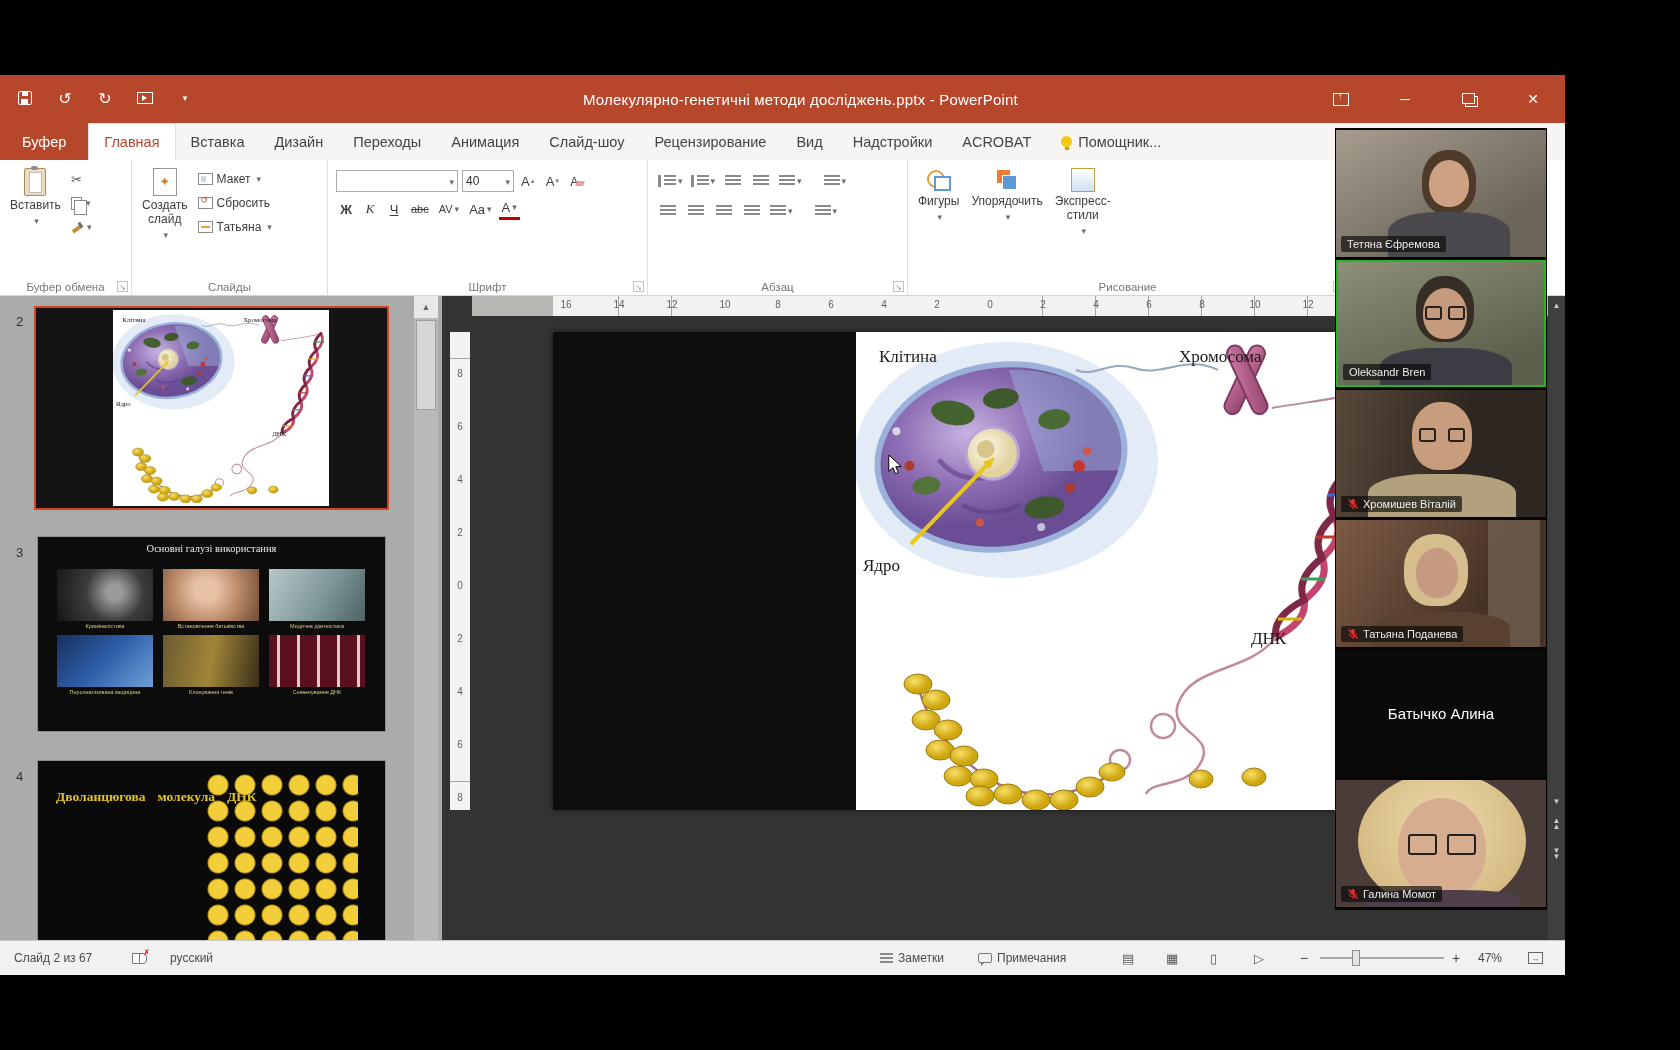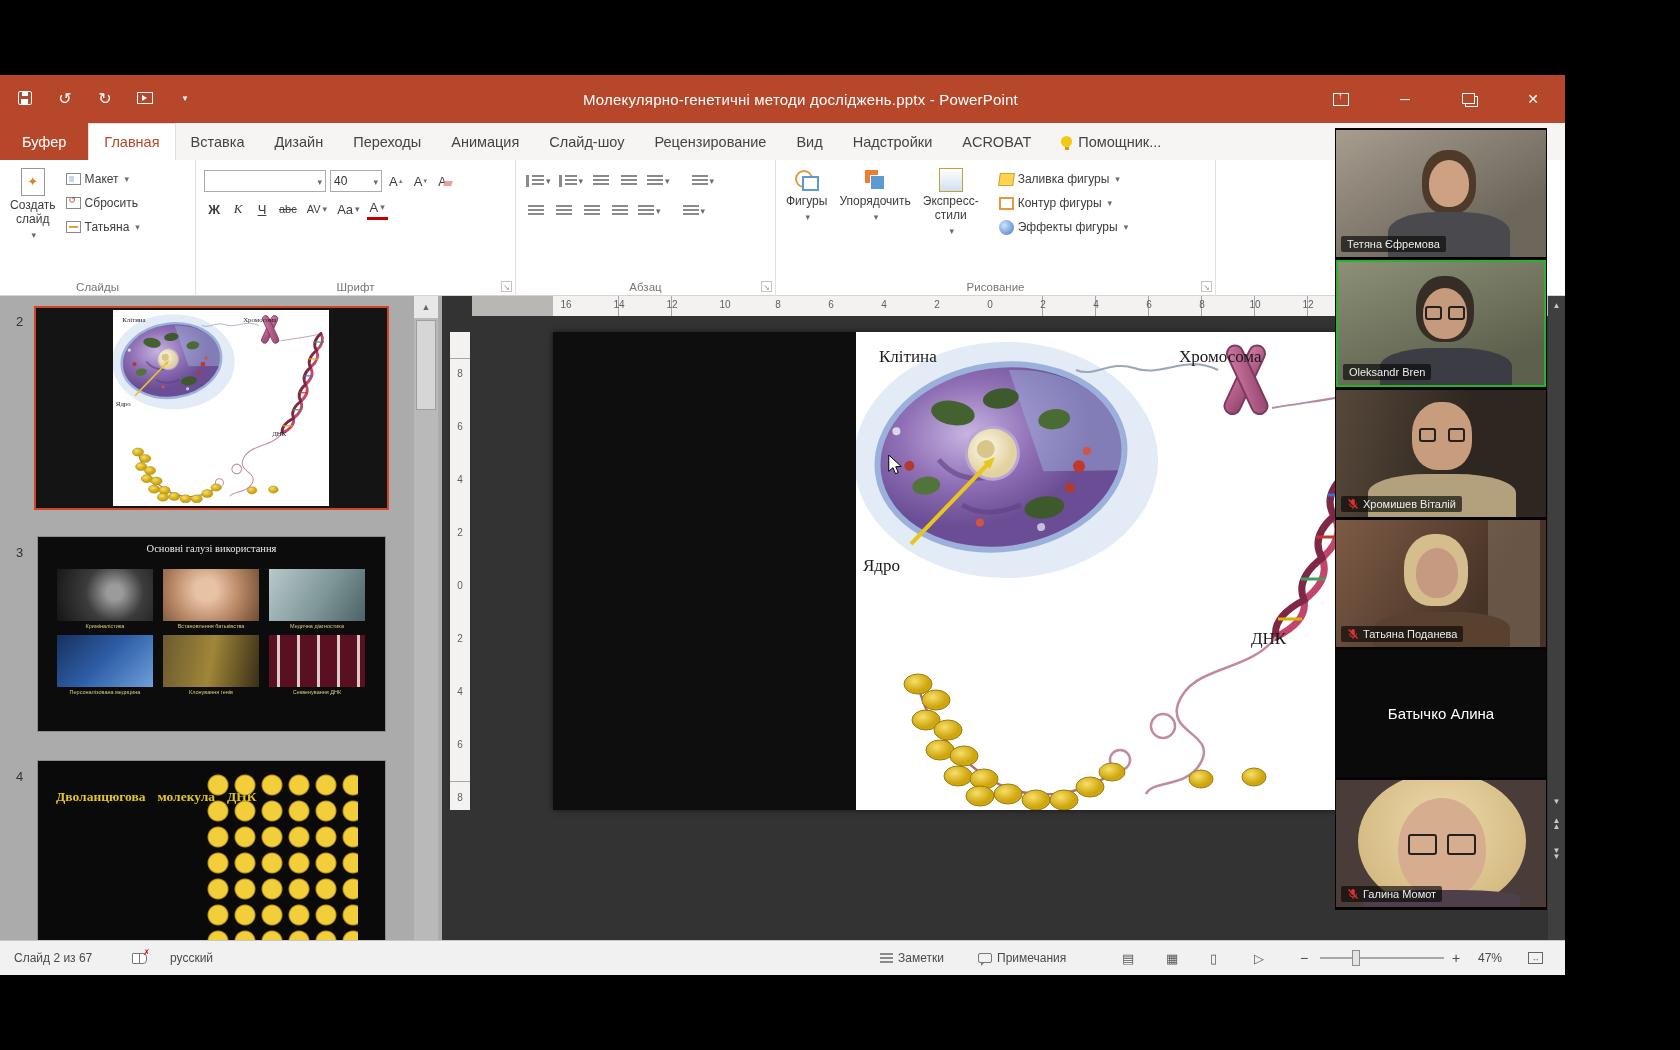--- a/index.html
+++ b/index.html
@@ -326,20 +326,39 @@
     <span class="tab">Вид</span>
     <span class="tab">Надстройки</span>
     <span class="tab">ACROBAT</span>
     <span class="tab">
         <span class="bulb"></span>
         <span>Помощник...</span>
       </span>
   </div>
 
   <div id="ribbon">
+    <div class="rgroup" style="width:132px">
+      <div class="rbig dd">
+          <span class="clipboard"></span>
+          <span>Вставить</span>
+        </div>
+      <div class="minicol">
+        <span class="rsmall">
+            <span class="scissors"></span>
+          </span>
+        <span class="rsmall ddonly">
+            <span class="copy-ic"></span>
+          </span>
+        <span class="rsmall ddonly">
+            <span class="brush-ic"></span>
+          </span>
+      </div>
+      <span class="glabel">Буфер обмена</span>
+      <span class="launcher"></span>
+    </div>
 
     <div class="rgroup" style="width:196px">
       <div class="rbig dd">
           <span class="newslide-ic"></span>
           <span><span>Создать</span><br><span>слайд</span></span>
         </div>
       <div class="minicol">
         <span class="rsmall dd">
             <span class="layout-ic"></span>
             <span>Макет</span>
@@ -440,34 +459,20 @@
           <span>Фигуры</span>
         </div>
       <div class="rbig dd">
           <span class="arrange-ic"></span>
           <span>Упорядочить</span>
         </div>
       <div class="rbig dd">
           <span class="quick-ic"></span>
           <span><span>Экспресс-</span><br><span>стили</span></span>
         </div>
-      <div class="minicol" style="padding-left:10px">
-        <span class="rsmall dd">
-            <span class="fill-ic"></span>
-            <span>Заливка фигуры</span>
-          </span>
-        <span class="rsmall dd">
-            <span class="outline-ic"></span>
-            <span>Контур фигуры</span>
-          </span>
-        <span class="rsmall dd">
-            <span class="effects-ic"></span>
-            <span>Эффекты фигуры</span>
-          </span>
-      </div>
       <span class="glabel">Рисование</span>
       <span class="launcher"></span>
     </div>
   </div>
 
   <div id="thumb-panel">
     <span class="tnum" style="top:18px">2</span>
     <div class="thumb selected" style="left:34px;top:10px;width:355px;height:204px">
       <div style="position:absolute;left:77px;top:2px;width:216px;height:196px;background:#fff;overflow:hidden">
         <svg viewBox="0 0 536 478" width="216" height="193">

